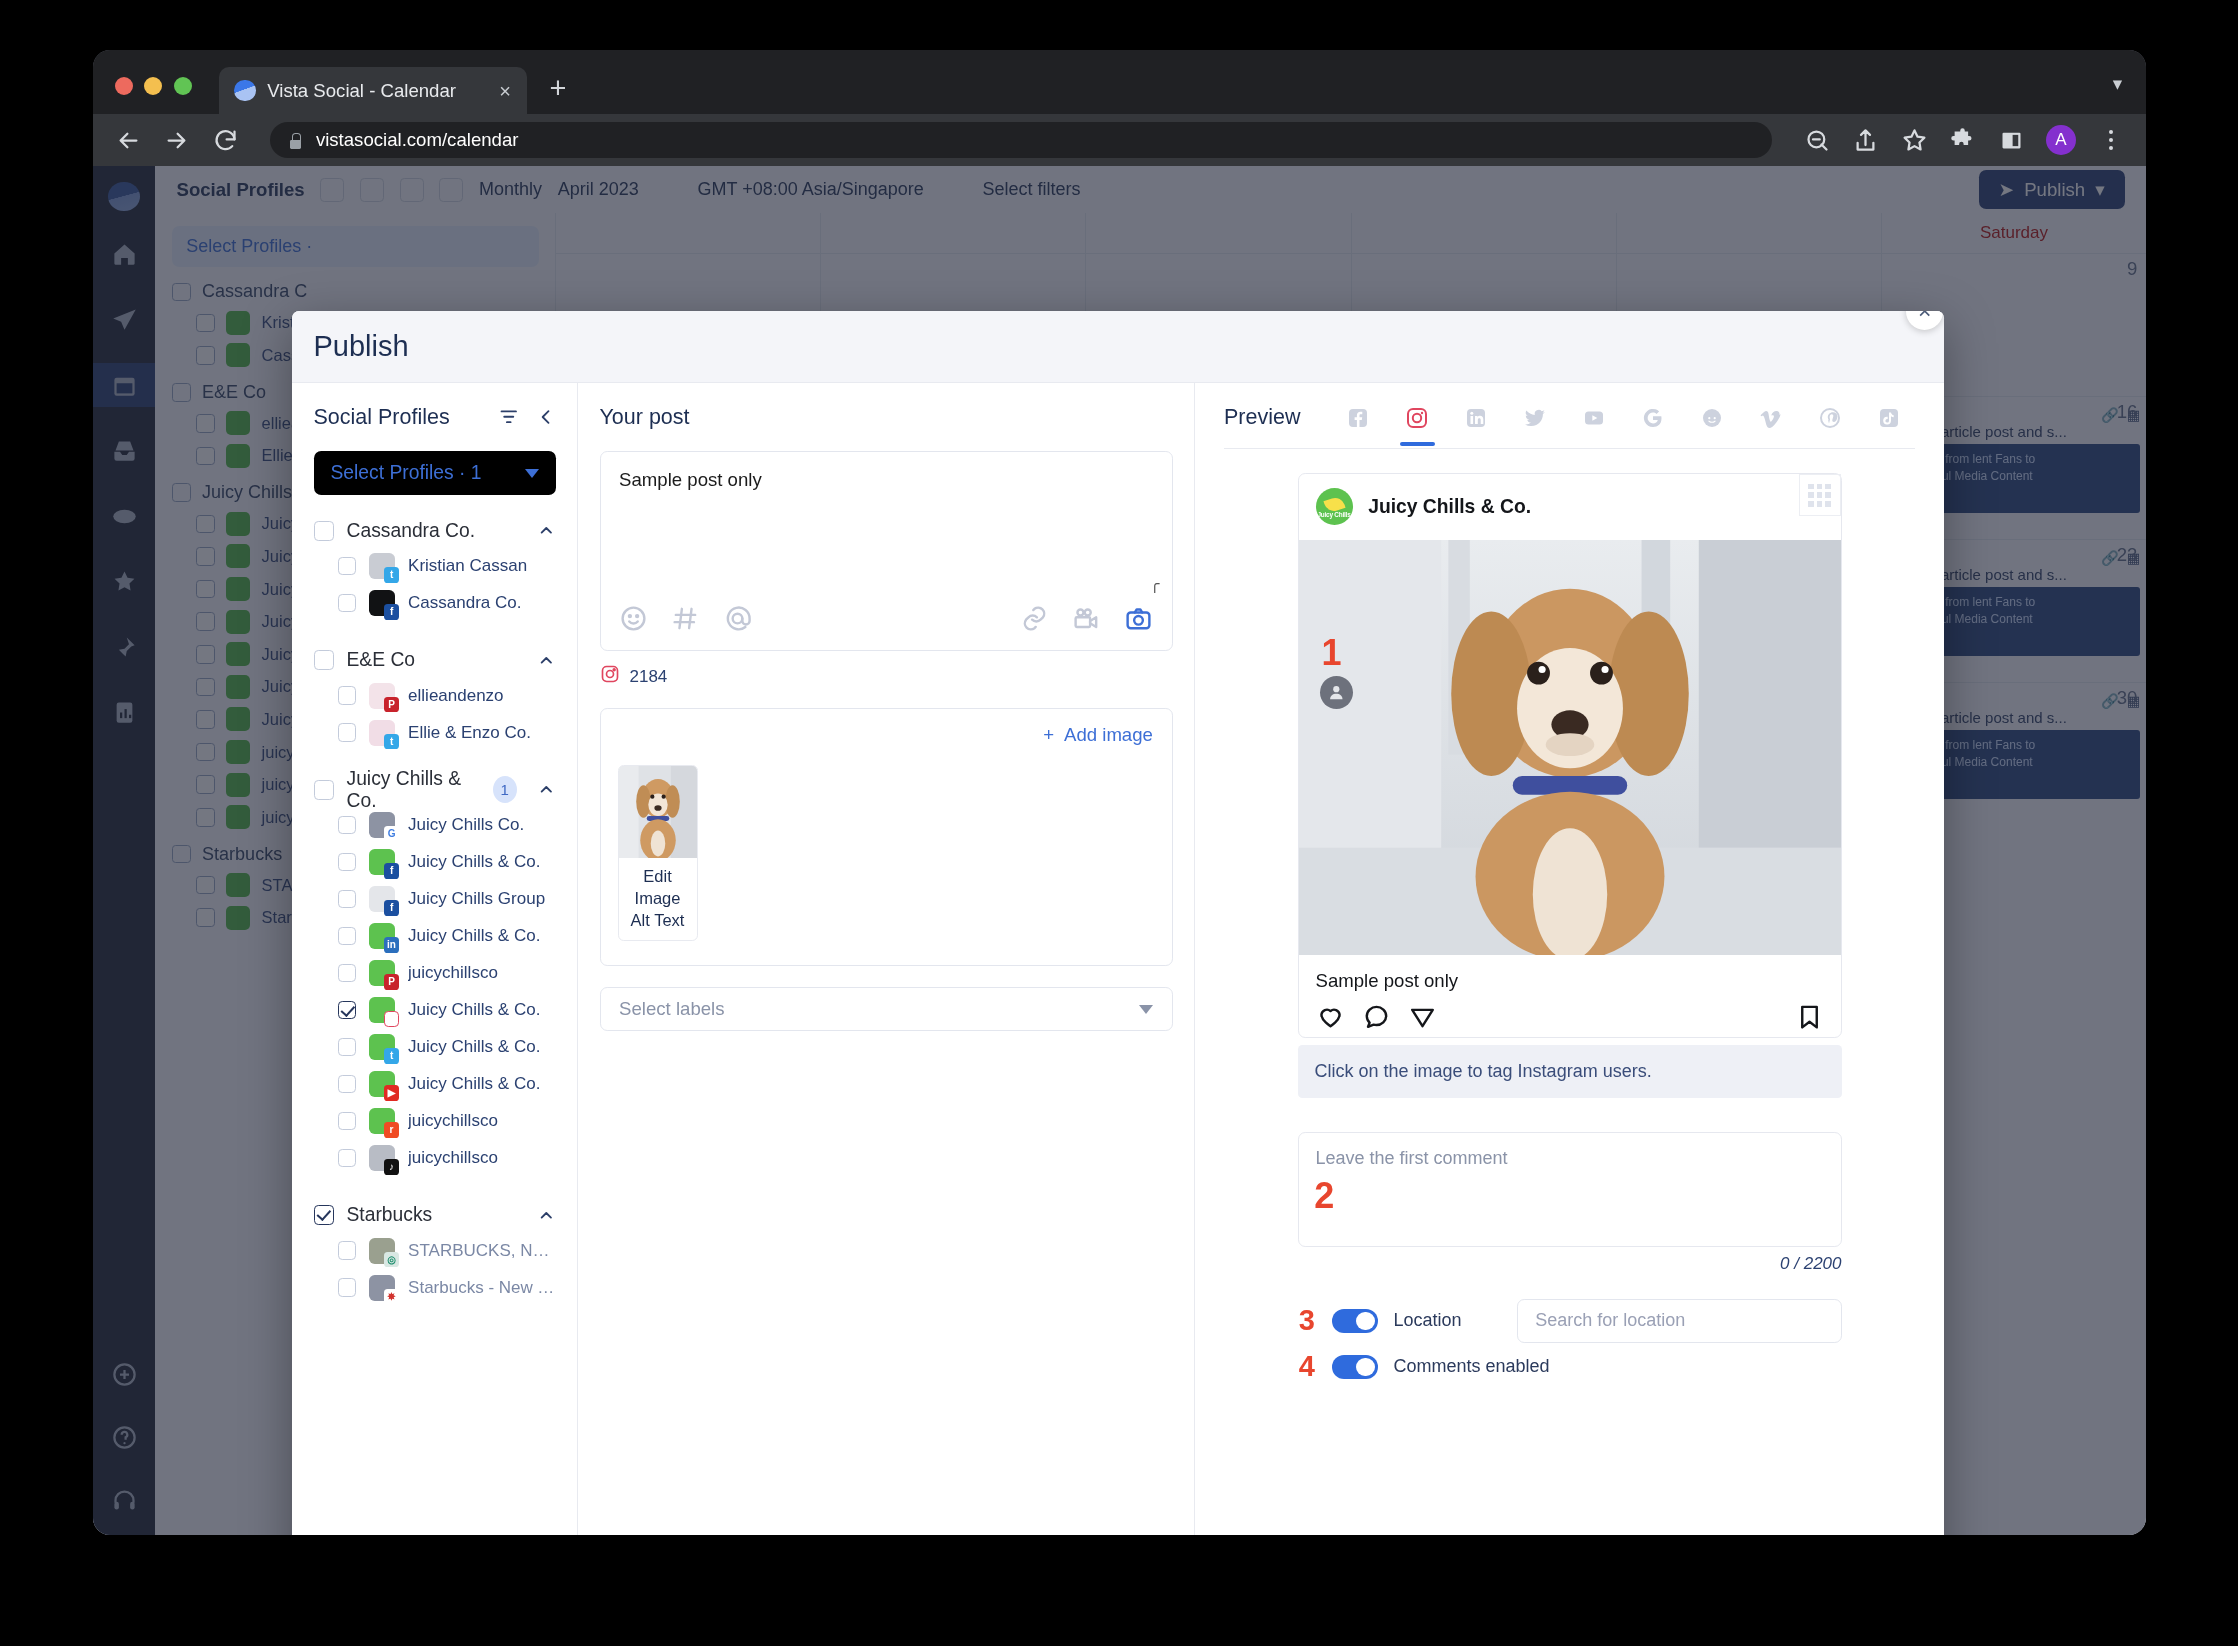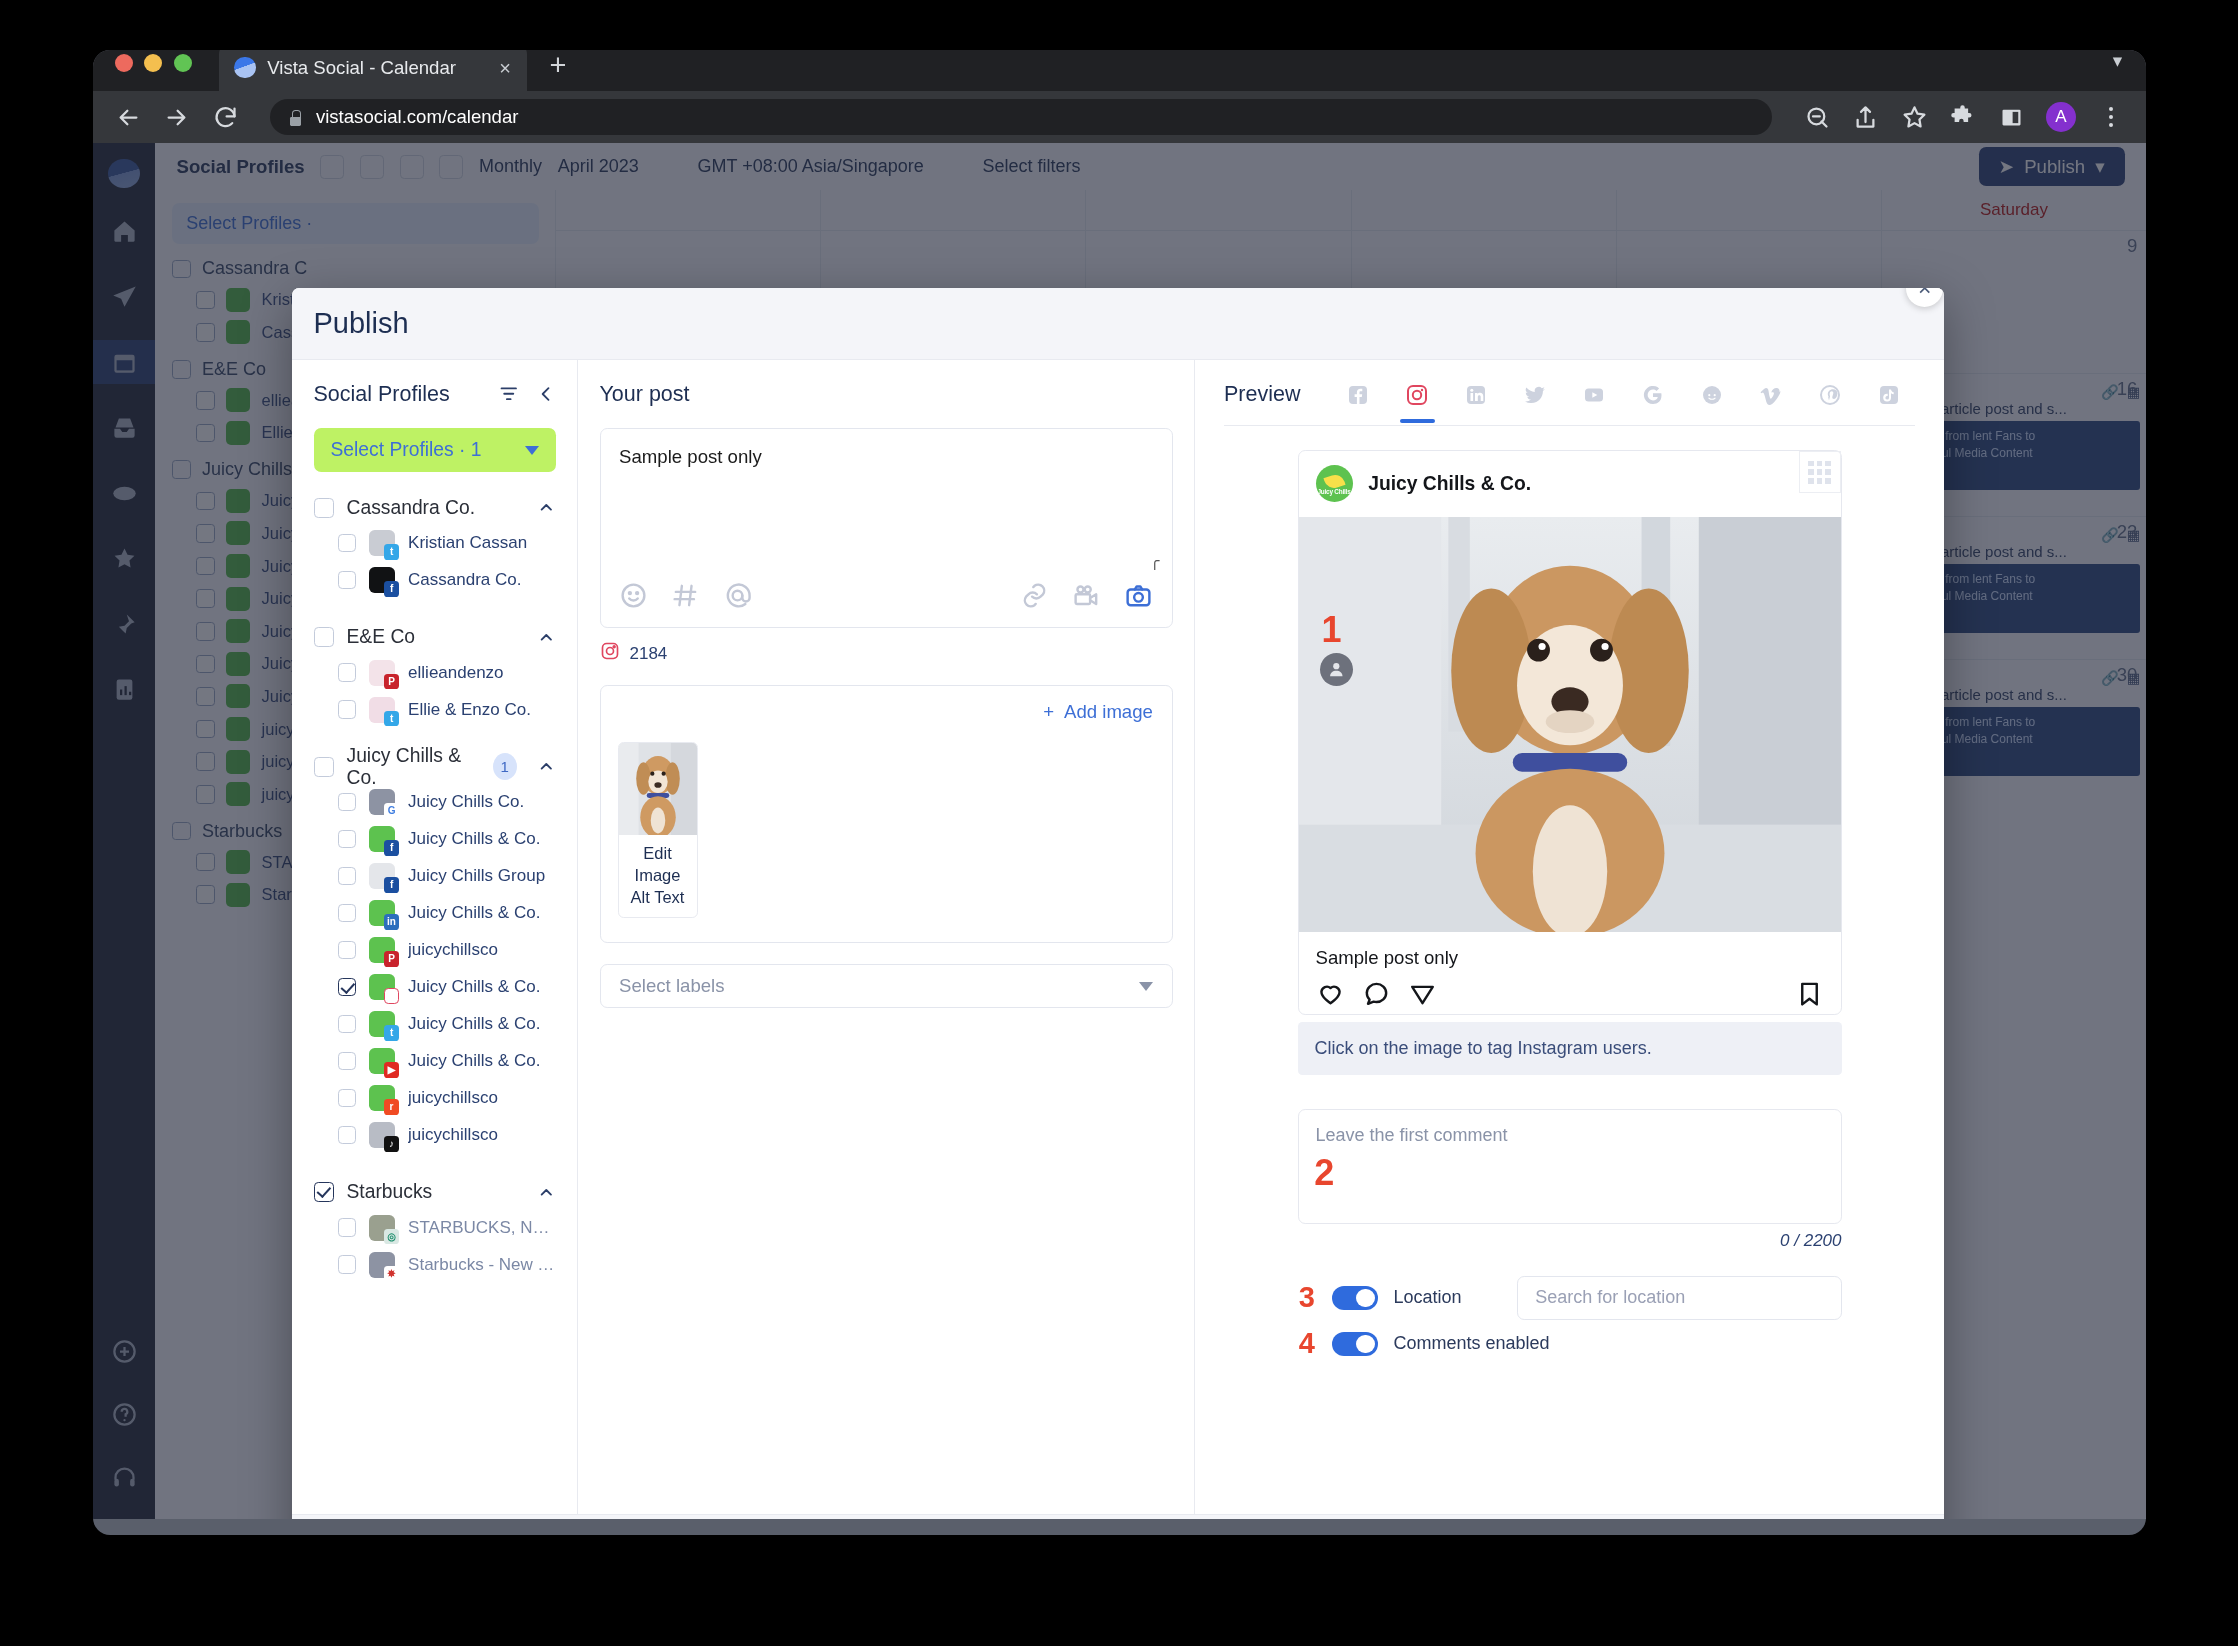--- a/index.html
+++ b/index.html
@@ -14,21 +14,21 @@
   #browser-window {
     position: absolute;
     left: 93px; top: 50px;
     width: 2053px; height: 1485px;
     border-radius: 17px;
     overflow: hidden;
     background: #5a5f6b;
     box-shadow: 0 21.5px 64px rgba(0,0,0,.6);
   }
   #tabstrip {
-    height: 41px; background: #202124;
+    height: 64px; background: #202124;
     display: flex; align-items: flex-end; padding-left: 21.5px;
   }
   .traffic { display: flex; align-items: center; gap: 11.5px; padding-bottom: 18.6px; margin-right: 27px; }
   .dot { width: 18px; height: 18px; border-radius: 50%; }
   .dot.r { background: #ed6a5e; } .dot.y { background: #f4bf4f; } .dot.g { background: #61c454; }
   #tab {
     height: 47px; min-width: 308px; background: #35373b;
     border-radius: 10px 10px 0 0; display: flex; align-items: center;
     gap: 11.5px; padding: 0 15.7px; color: #e8eaed; font-size: 18.6px;
   }
@@ -127,21 +127,21 @@
   #col-profiles { width: 286px; border-right: 0.7px solid #e8eaf0; padding: 21.5px 0 0 0; display:flex; flex-direction:column; min-height:0; }
   #col-post { width: 617px; border-right: 0.7px solid #e8eaf0; padding: 21.5px; }
   #col-preview { flex: 1; padding: 21.5px 29px; overflow: hidden; }
 
   .col-head { display:flex; align-items:center; gap: 15.7px; padding: 0 21.5px; margin-bottom: 21.5px; }
   .col-title { font-size: 21.5px; color: #1d2e52; font-weight: 500; }
   .col-head .spacer { flex: 1; }
   .head-icon { color:#2c3f69; display:flex; align-items:center; justify-content:center; cursor:pointer; }
 
   #select-profiles-btn {
-    margin: 0 21.5px 18.6px; background: #bef264; border-radius: 7.2px;
+    margin: 0 21.5px 18.6px; background: #000000; border-radius: 7.2px;
     height: 44px; display:flex; align-items:center; padding: 0 17px;
     color:#3d6fd6; font-size: 19.3px; cursor:pointer;
   }
   #select-profiles-btn .caret { margin-left:auto; border-left:7.9px solid transparent; border-right:7.9px solid transparent; border-top:9.3px solid #3d6fd6; }
 
   #profile-list { overflow-y: auto; padding: 0 21.5px 21.5px; flex:1; }
   .grp { margin-top: 21.5px; }
   .grp:first-child { margin-top: 0; }
   .grp-head { display: flex; align-items: center; gap: 13px; height: 34px; }
   .grp-name { font-size: 19.3px; color: #2b2f38; }

